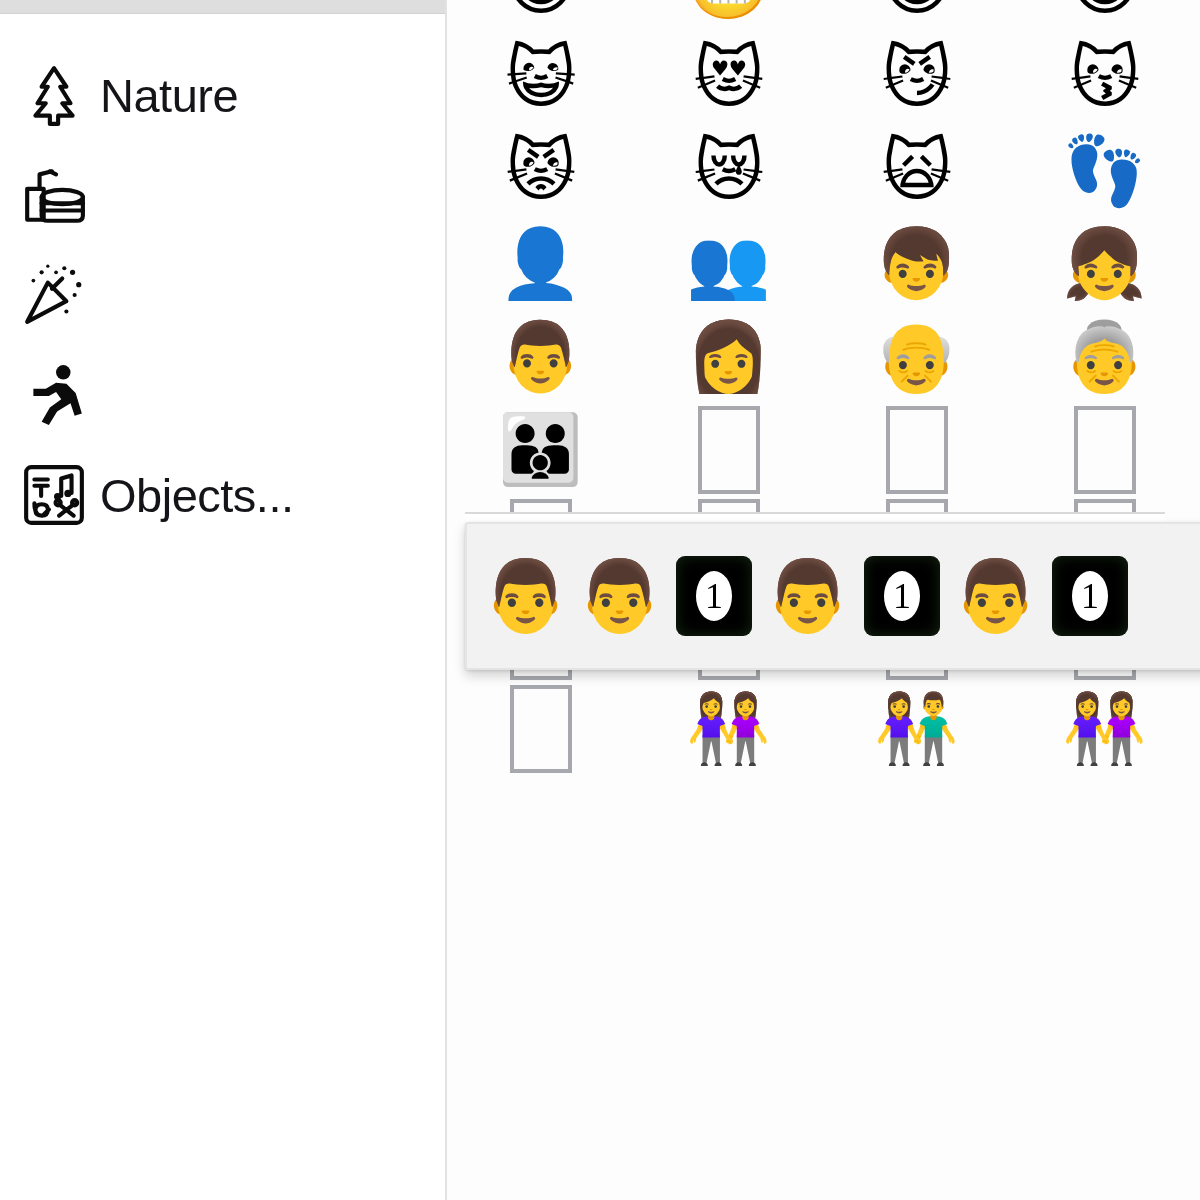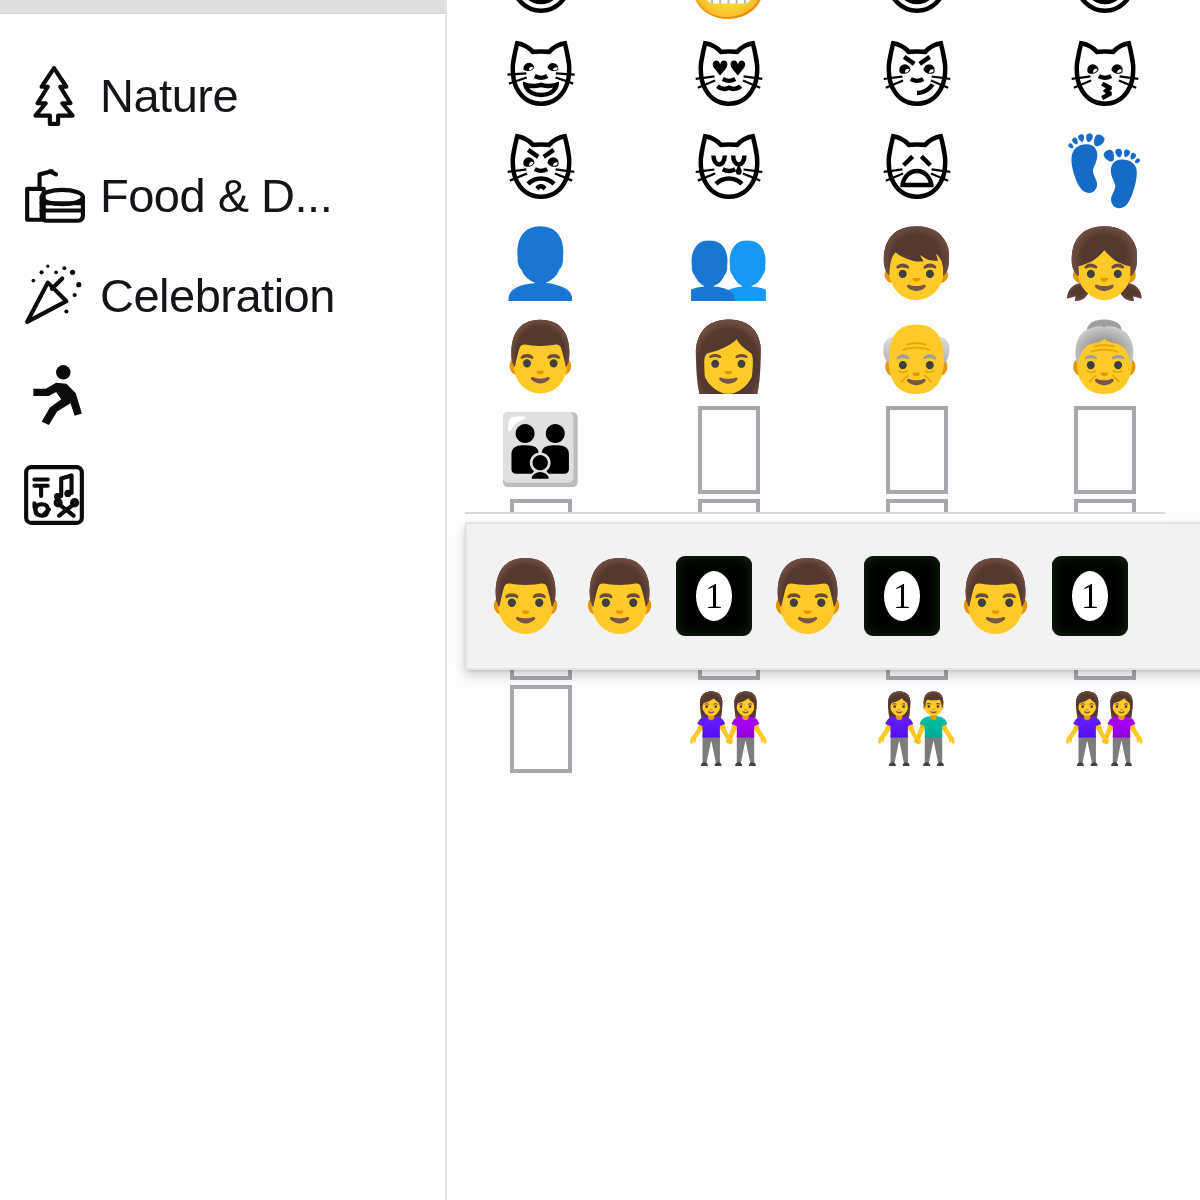--- a/index.html
+++ b/index.html
@@ -206,39 +206,37 @@
             <svg width="66" height="66" viewBox="0 0 64 64" fill="none" stroke="currentColor" stroke-width="4" stroke-linejoin="round" stroke-linecap="round">
               <path d="M6 26 L22 26 L22 56 L6 56 Z"></path>
               <path d="M18 26 L18 12 L30 9"></path>
               <path d="M28 9 L34 12"></path>
               <ellipse cx="40" cy="34" rx="20" ry="7"></ellipse>
               <path d="M20 40 L60 40"></path>
               <path d="M20 47 L60 47"></path>
               <path d="M20 34 L20 52 Q20 57 26 57 L54 57 Q60 57 60 52 L60 34"></path>
             </svg>
           </span>
-          <span class="sidebar-label">Food &amp; D...</span>
         </div>
         <div class="sidebar-item">
           <span class="sidebar-icon">
             <svg width="66" height="66" viewBox="0 0 64 64" fill="none" stroke="currentColor" stroke-width="4" stroke-linejoin="round" stroke-linecap="round">
               <path d="M6 58 L26 20 L44 38 Z"></path>
               <path d="M30 26 L40 16"></path>
               <circle cx="50" cy="10" r="2.5" fill="currentColor" stroke="none"></circle>
               <circle cx="42" cy="6" r="2" fill="currentColor" stroke="none"></circle>
               <circle cx="56" cy="22" r="2.5" fill="currentColor" stroke="none"></circle>
               <circle cx="34" cy="10" r="1.8" fill="currentColor" stroke="none"></circle>
               <circle cx="52" cy="32" r="2" fill="currentColor" stroke="none"></circle>
               <circle cx="20" cy="10" r="2" fill="currentColor" stroke="none"></circle>
               <circle cx="12" cy="18" r="1.8" fill="currentColor" stroke="none"></circle>
               <circle cx="44" cy="48" r="2" fill="currentColor" stroke="none"></circle>
               <circle cx="26" cy="4" r="1.6" fill="currentColor" stroke="none"></circle>
             </svg>
           </span>
-          <span class="sidebar-label">Celebration</span>
         </div>
         <div class="sidebar-item">
           <span class="sidebar-icon">
             <svg width="66" height="66" viewBox="0 0 64 64" fill="currentColor" stroke="none">
               <circle cx="41" cy="10" r="7"></circle>
               <path d="M34 20 L24 26 L12 26 L12 33 L27 33 L34 29 L39 36 L28 44 L20 58 L27 61 L35 48 L48 40 L52 52 L59 50 L53 30 L44 21 Z"></path>
             </svg>
           </span>
         </div>
         <div class="sidebar-item">
@@ -248,20 +246,21 @@
               <path d="M13 17 L26 17 M13 23 L26 23 M19.5 23 L19.5 33"></path>
               <path d="M39 33 L39 16 L49 13 L49 30"></path>
               <circle cx="35.5" cy="33.5" r="3.5" fill="currentColor" stroke="none"></circle>
               <circle cx="45.5" cy="30.5" r="3.5" fill="currentColor" stroke="none"></circle>
               <path d="M13 40 Q13 52 20 52 Q26 52 26 46 Q26 41 20 41 Q14 41 14 47 Q14 52 21 52 L27 46"></path>
               <path d="M37 41 L51 52 M51 41 L37 52"></path>
               <circle cx="36" cy="39.5" r="2.5"></circle>
               <circle cx="52" cy="39.5" r="2.5"></circle>
             </svg>
           </span>
+          <span class="sidebar-label">Objects...</span>
         </div>
       </div>
   </div>
 
   <div class="emoji-panel">
 
     <div class="emoji-grid" id="emoji-grid">
         <div class="emoji-cell">
           <span>😃</span>
         </div>

